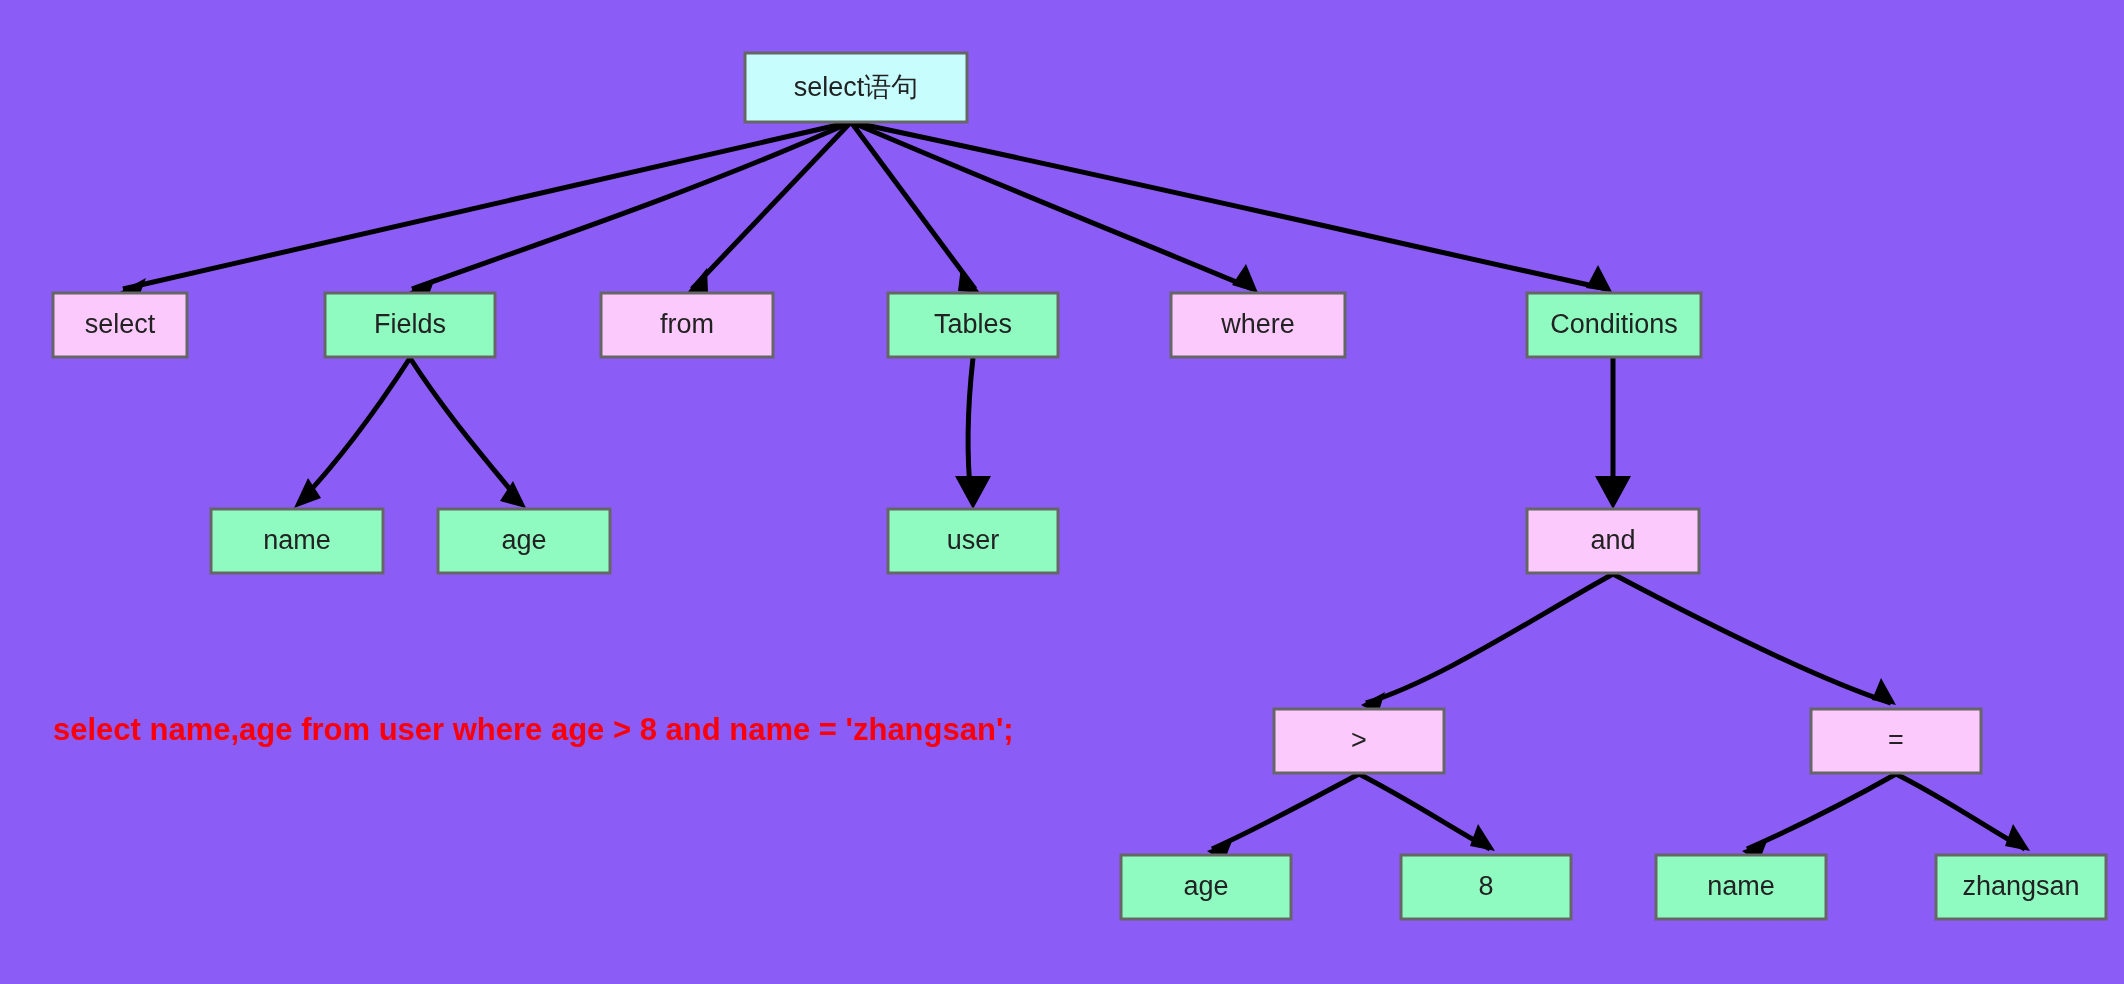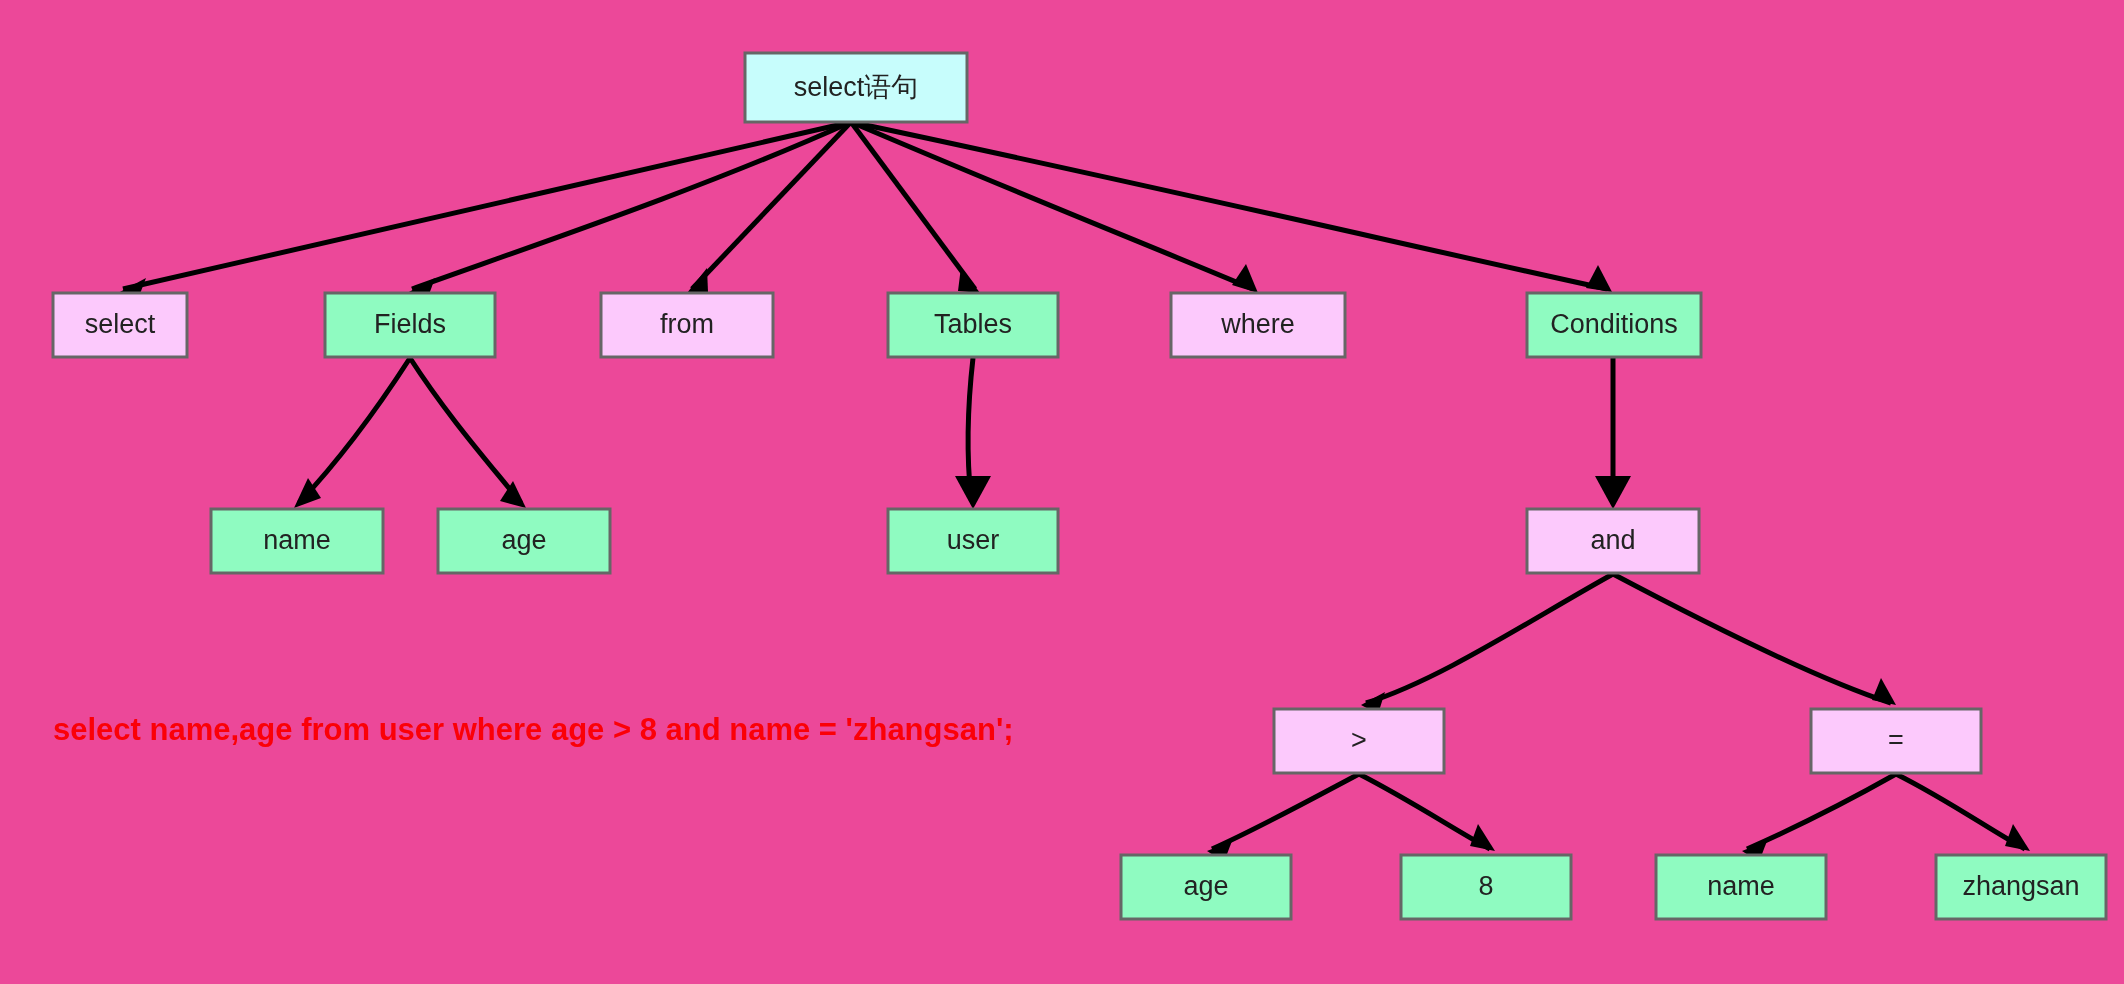--- a/index.html
+++ b/index.html
@@ -12,21 +12,21 @@
     width: 2124px;
     height: 984px;
     font-family: "Liberation Sans", sans-serif;
     overflow: hidden;
     position: relative;
   }
   #diagram-root {
     position: relative;
     width: 2124px;
     height: 984px;
-    background: #ec4899;
+    background: #8b5cf6;
   }
   svg#tree-svg {
     position: absolute;
     left: 0;
     top: 0;
     width: 2124px;
     height: 984px;
     display: block;
   }
   .node-rect {

